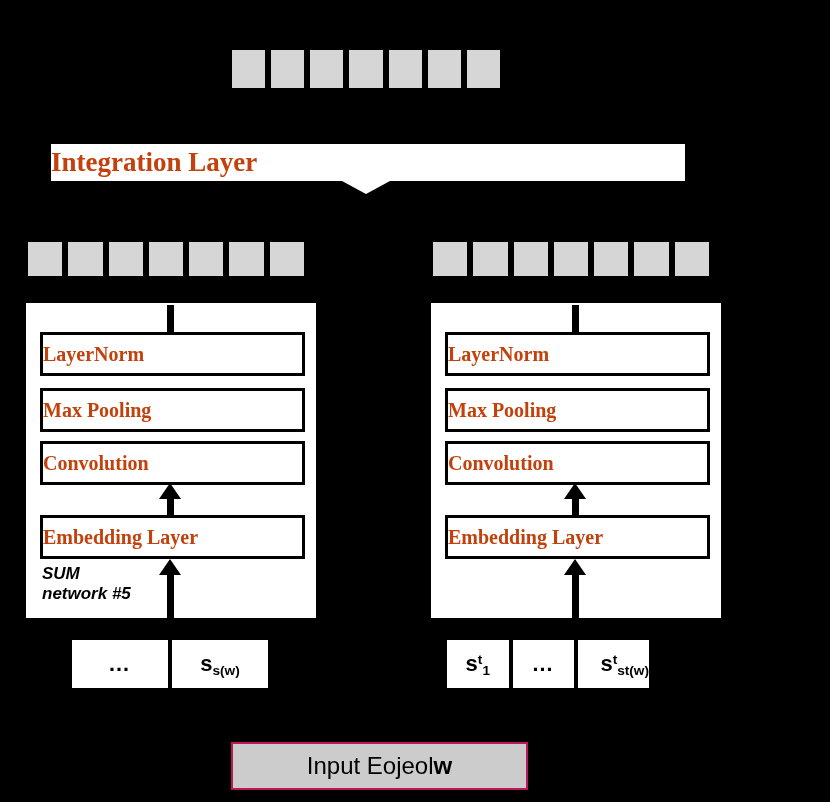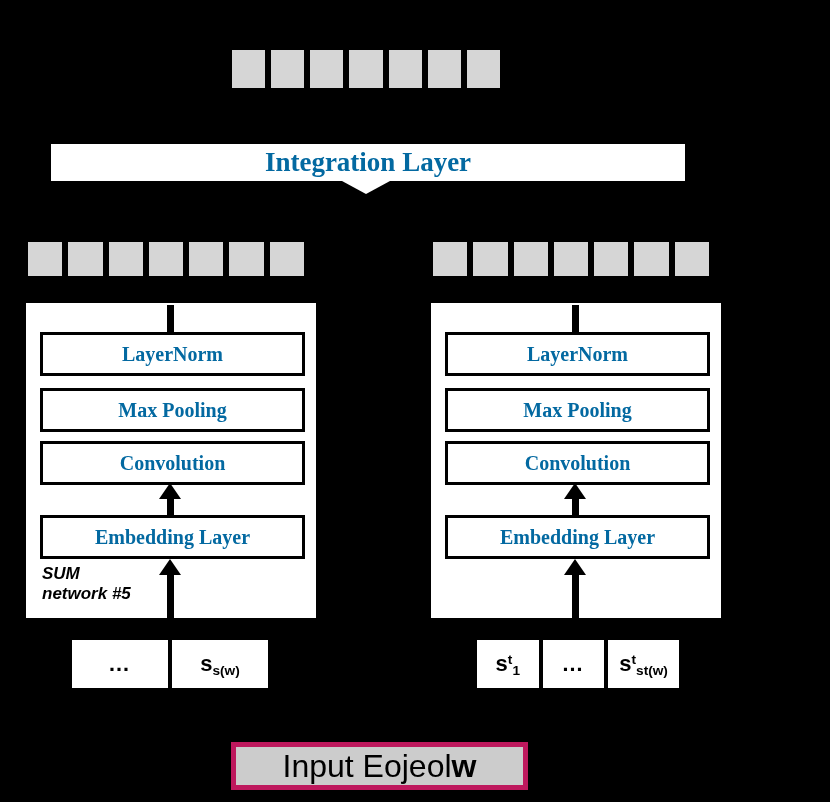--- a/index.html
+++ b/index.html
@@ -34,22 +34,21 @@
     height: 100%;
   }
 
   
   .wbox {
     background: #ffffff;
     border: 3px solid #000000;
     box-sizing: border-box;
     display: flex;
     align-items: center;
-    justify-content: center;
-    color: #0369a1;
+    color: #c2410c;
     font-family: "Liberation Serif", serif;
     font-weight: bold;
   }
 
   
   .panel {
     background: #ffffff;
     border: 2px solid #ffffff;
     box-sizing: border-box;
   }
@@ -88,28 +87,28 @@
     font-size: 22px;
   }
   .token .sym { display: inline-block; position: relative; white-space: nowrap; }
   .token sub { font-size: 0.62em; font-weight: bold; vertical-align: baseline; position: relative; top: 0.32em; }
   .token sup { font-size: 0.62em; font-weight: bold; vertical-align: baseline; position: relative; top: -0.52em; }
   .token .ell { letter-spacing: 2px; }
 
   
   #input-eojeol {
     background: #cccccc;
-    border: 5px solid #be185d;
+    border: 2px solid #be185d;
     box-sizing: border-box;
     display: flex;
     align-items: center;
     justify-content: center;
     color: #000000;
     font-family: "Liberation Sans", sans-serif;
-    font-size: 32px;
+    font-size: 24px;
   }
   #input-eojeol b { font-weight: bold; }
 
   
   .conn-line { background: #000000; }
   
   .arrow-vis {
     width: 0; height: 0;
     border-left: 11px solid transparent;
     border-right: 11px solid transparent;
@@ -236,28 +235,28 @@
 
     <div class="abs wbox stage" style="left:12px; top:210px; width:265px; height:44px;">
       <span>Embedding Layer</span>
     </div>
 
     <div class="abs shaft-vis" style="left:139px; top:268px; height:47px;"></div>
     <div class="abs arrow-vis" style="left:131px; top:254px;"></div>
 
   </div>
 
-  <div class="abs" style="left:475px; top:638px; width:206px; height:52px; display:flex;">
+  <div class="abs" style="left:445px; top:638px; width:206px; height:52px; display:flex;">
     <div class="token" style="flex:1 1 0;">
       <span class="sym"><span>s</span><sup>t</sup><sub>1</sub></span>
     </div>
     <div class="token" style="flex:1 1 0;">
       <span class="sym ell">…</span>
     </div>
-    <div class="token" style="flex:1.15 1 0;">
+    <div class="token" style="flex:1.15 1 0;justify-content:flex-end;">
       <span class="sym"><span>s</span><sup>t</sup><sub>st(w)</sub></span>
     </div>
   </div>
 
   <div class="abs conn-line" style="left:572px; top:690px; width:4px; height:56px;"></div>
 
   <div class="abs" id="input-eojeol" style="left:231px; top:742px; width:297px; height:48px;">
     <span>Input Eojeol </span>
       <b>w</b>
   </div>

